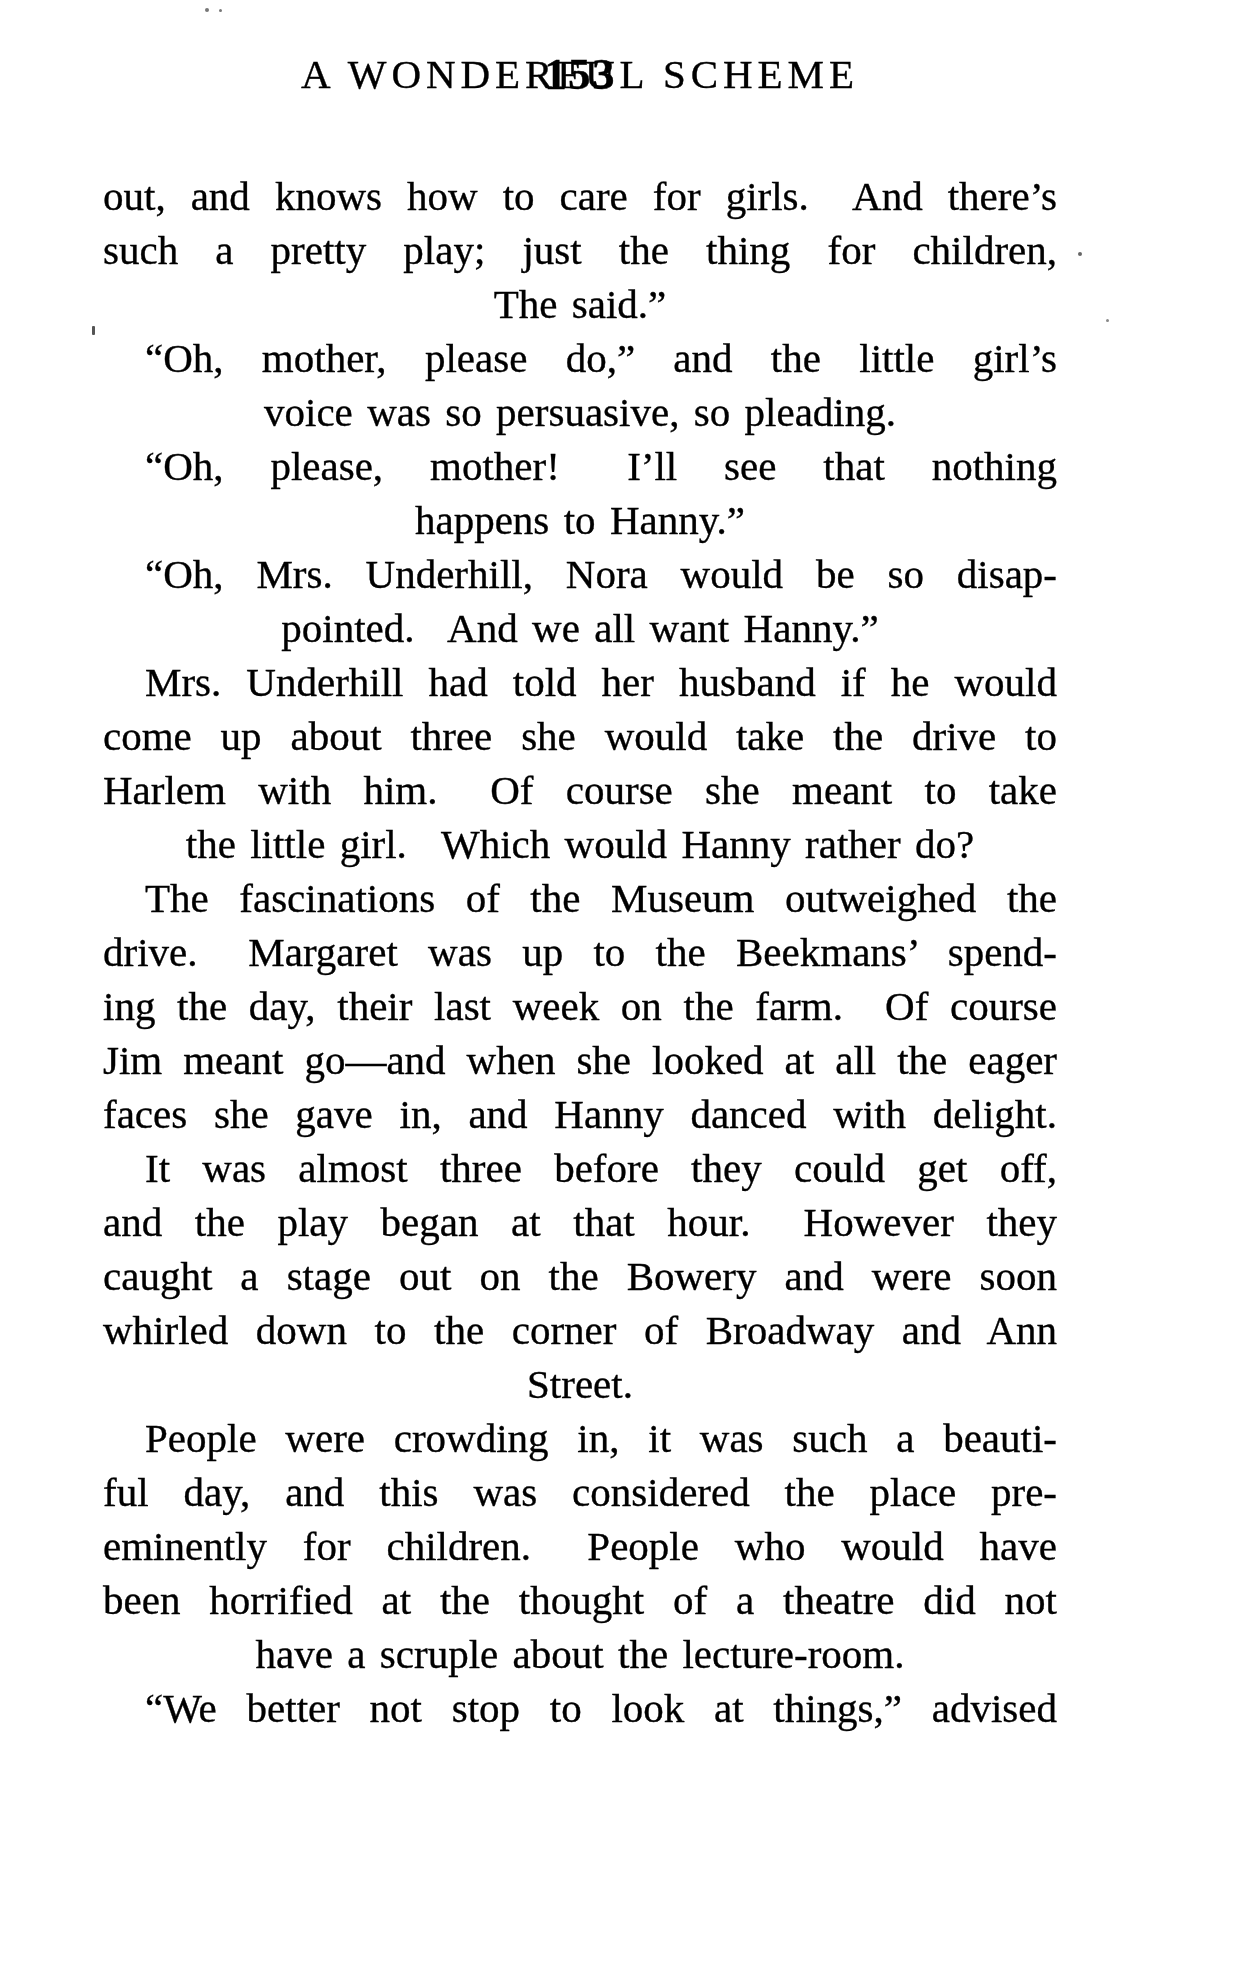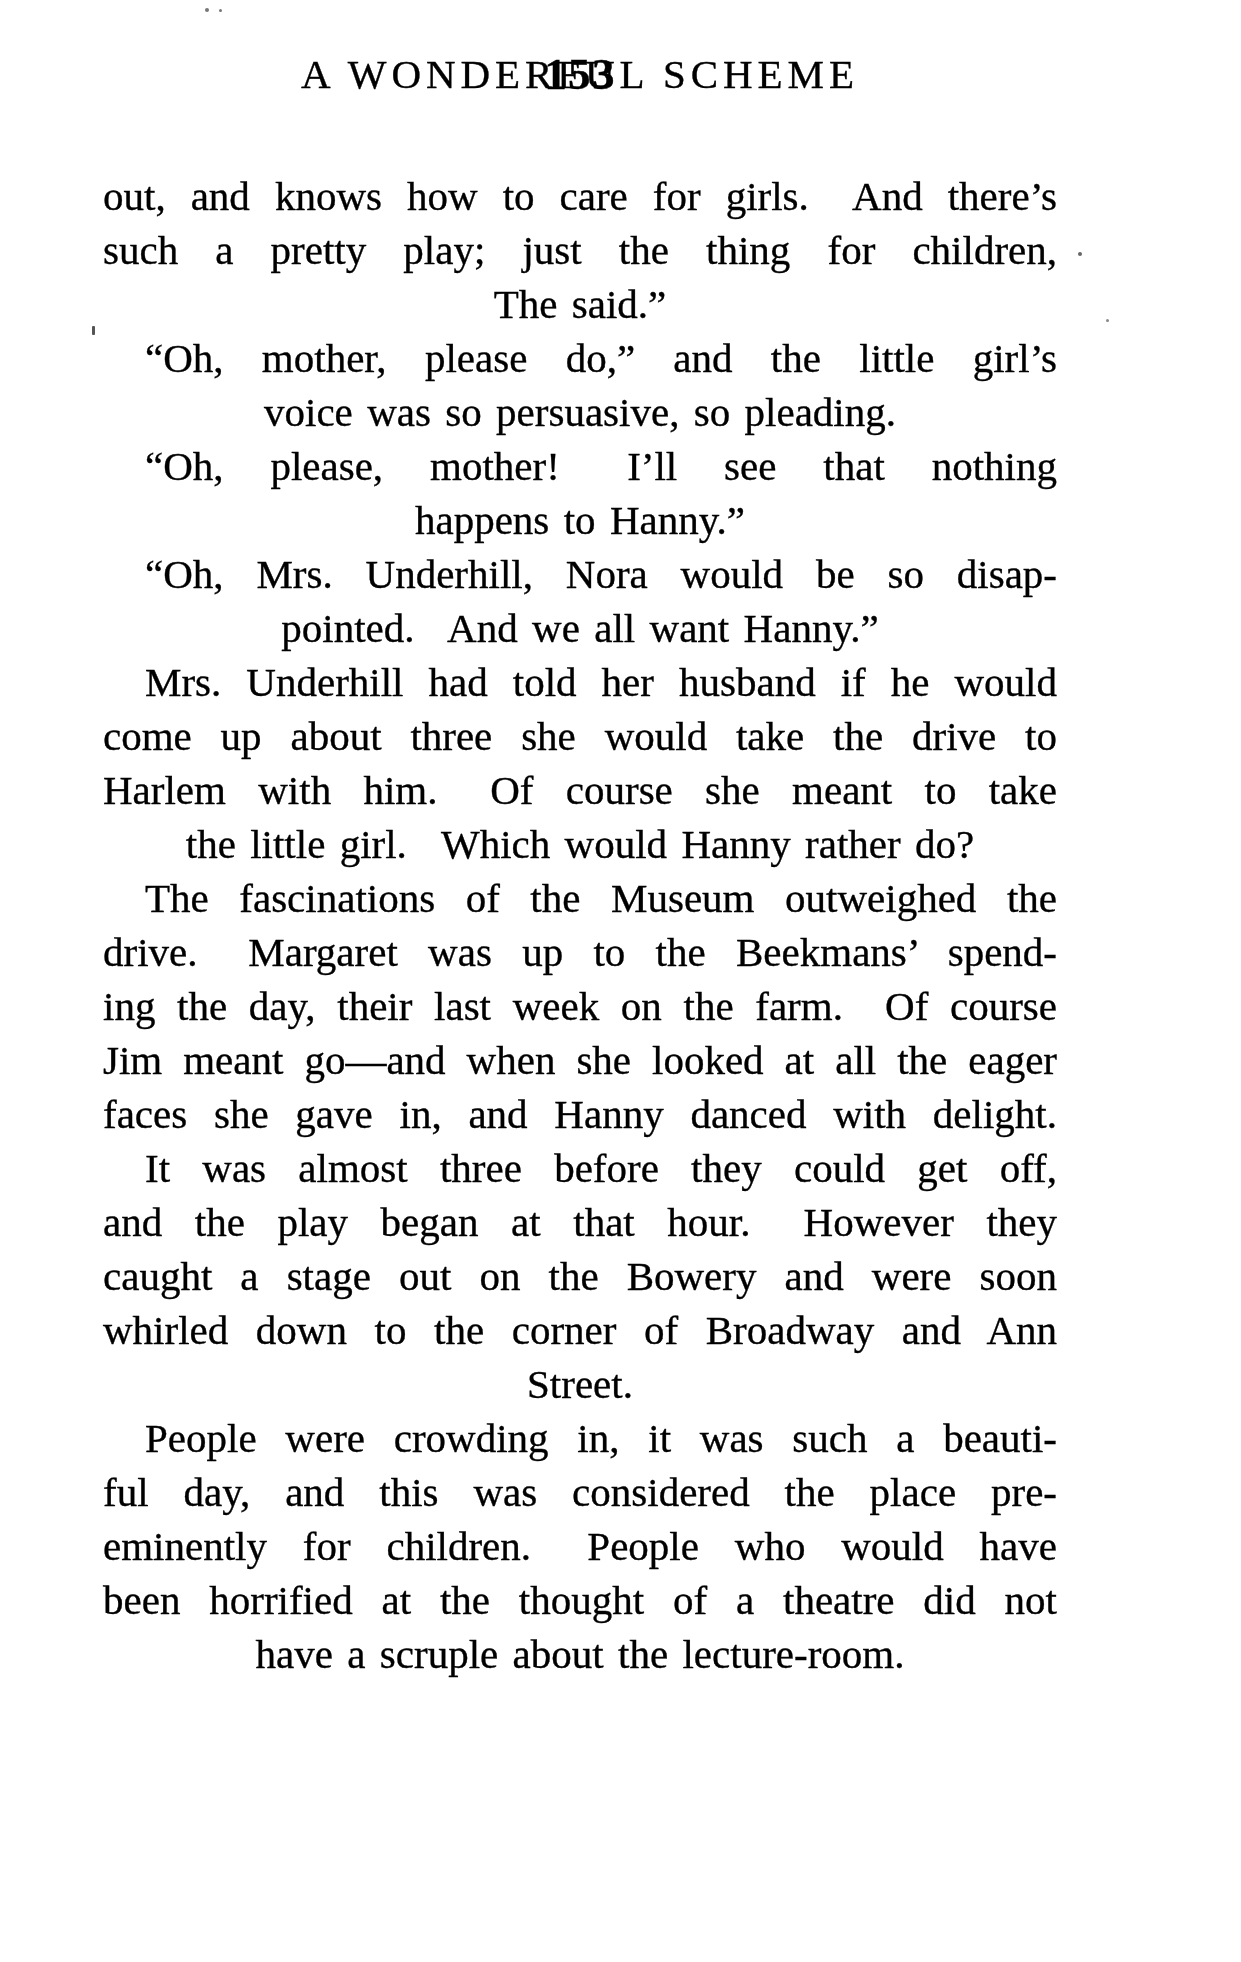--- a/index.html
+++ b/index.html
@@ -104,20 +104,21 @@
       <div class="line indent just">It was almost three before they could get off,</div>
       <div class="line just">and the play began at that hour.  However they</div>
       <div class="line just">caught a stage out on the Bowery and were soon</div>
       <div class="line just">whirled down to the corner of Broadway and Ann</div>
       <div class="line">Street.</div>
       <div class="line indent just">People were crowding in, it was such a beauti-</div>
       <div class="line just">ful day, and this was considered the place pre-</div>
       <div class="line just">eminently for children.  People who would have</div>
       <div class="line just">been horrified at the thought of a theatre did not</div>
       <div class="line">have a scruple about the lecture-room.</div>
+      <div class="line indent just">“We better not stop to look at things,” advised</div>
     </div>
 
   <span class="speck s1"></span>
   <span class="speck s2"></span>
   <span class="speck s3"></span>
   <span class="speck s4"></span>
   <span class="speck s5"></span>
 </div>
 
 </body></html>

